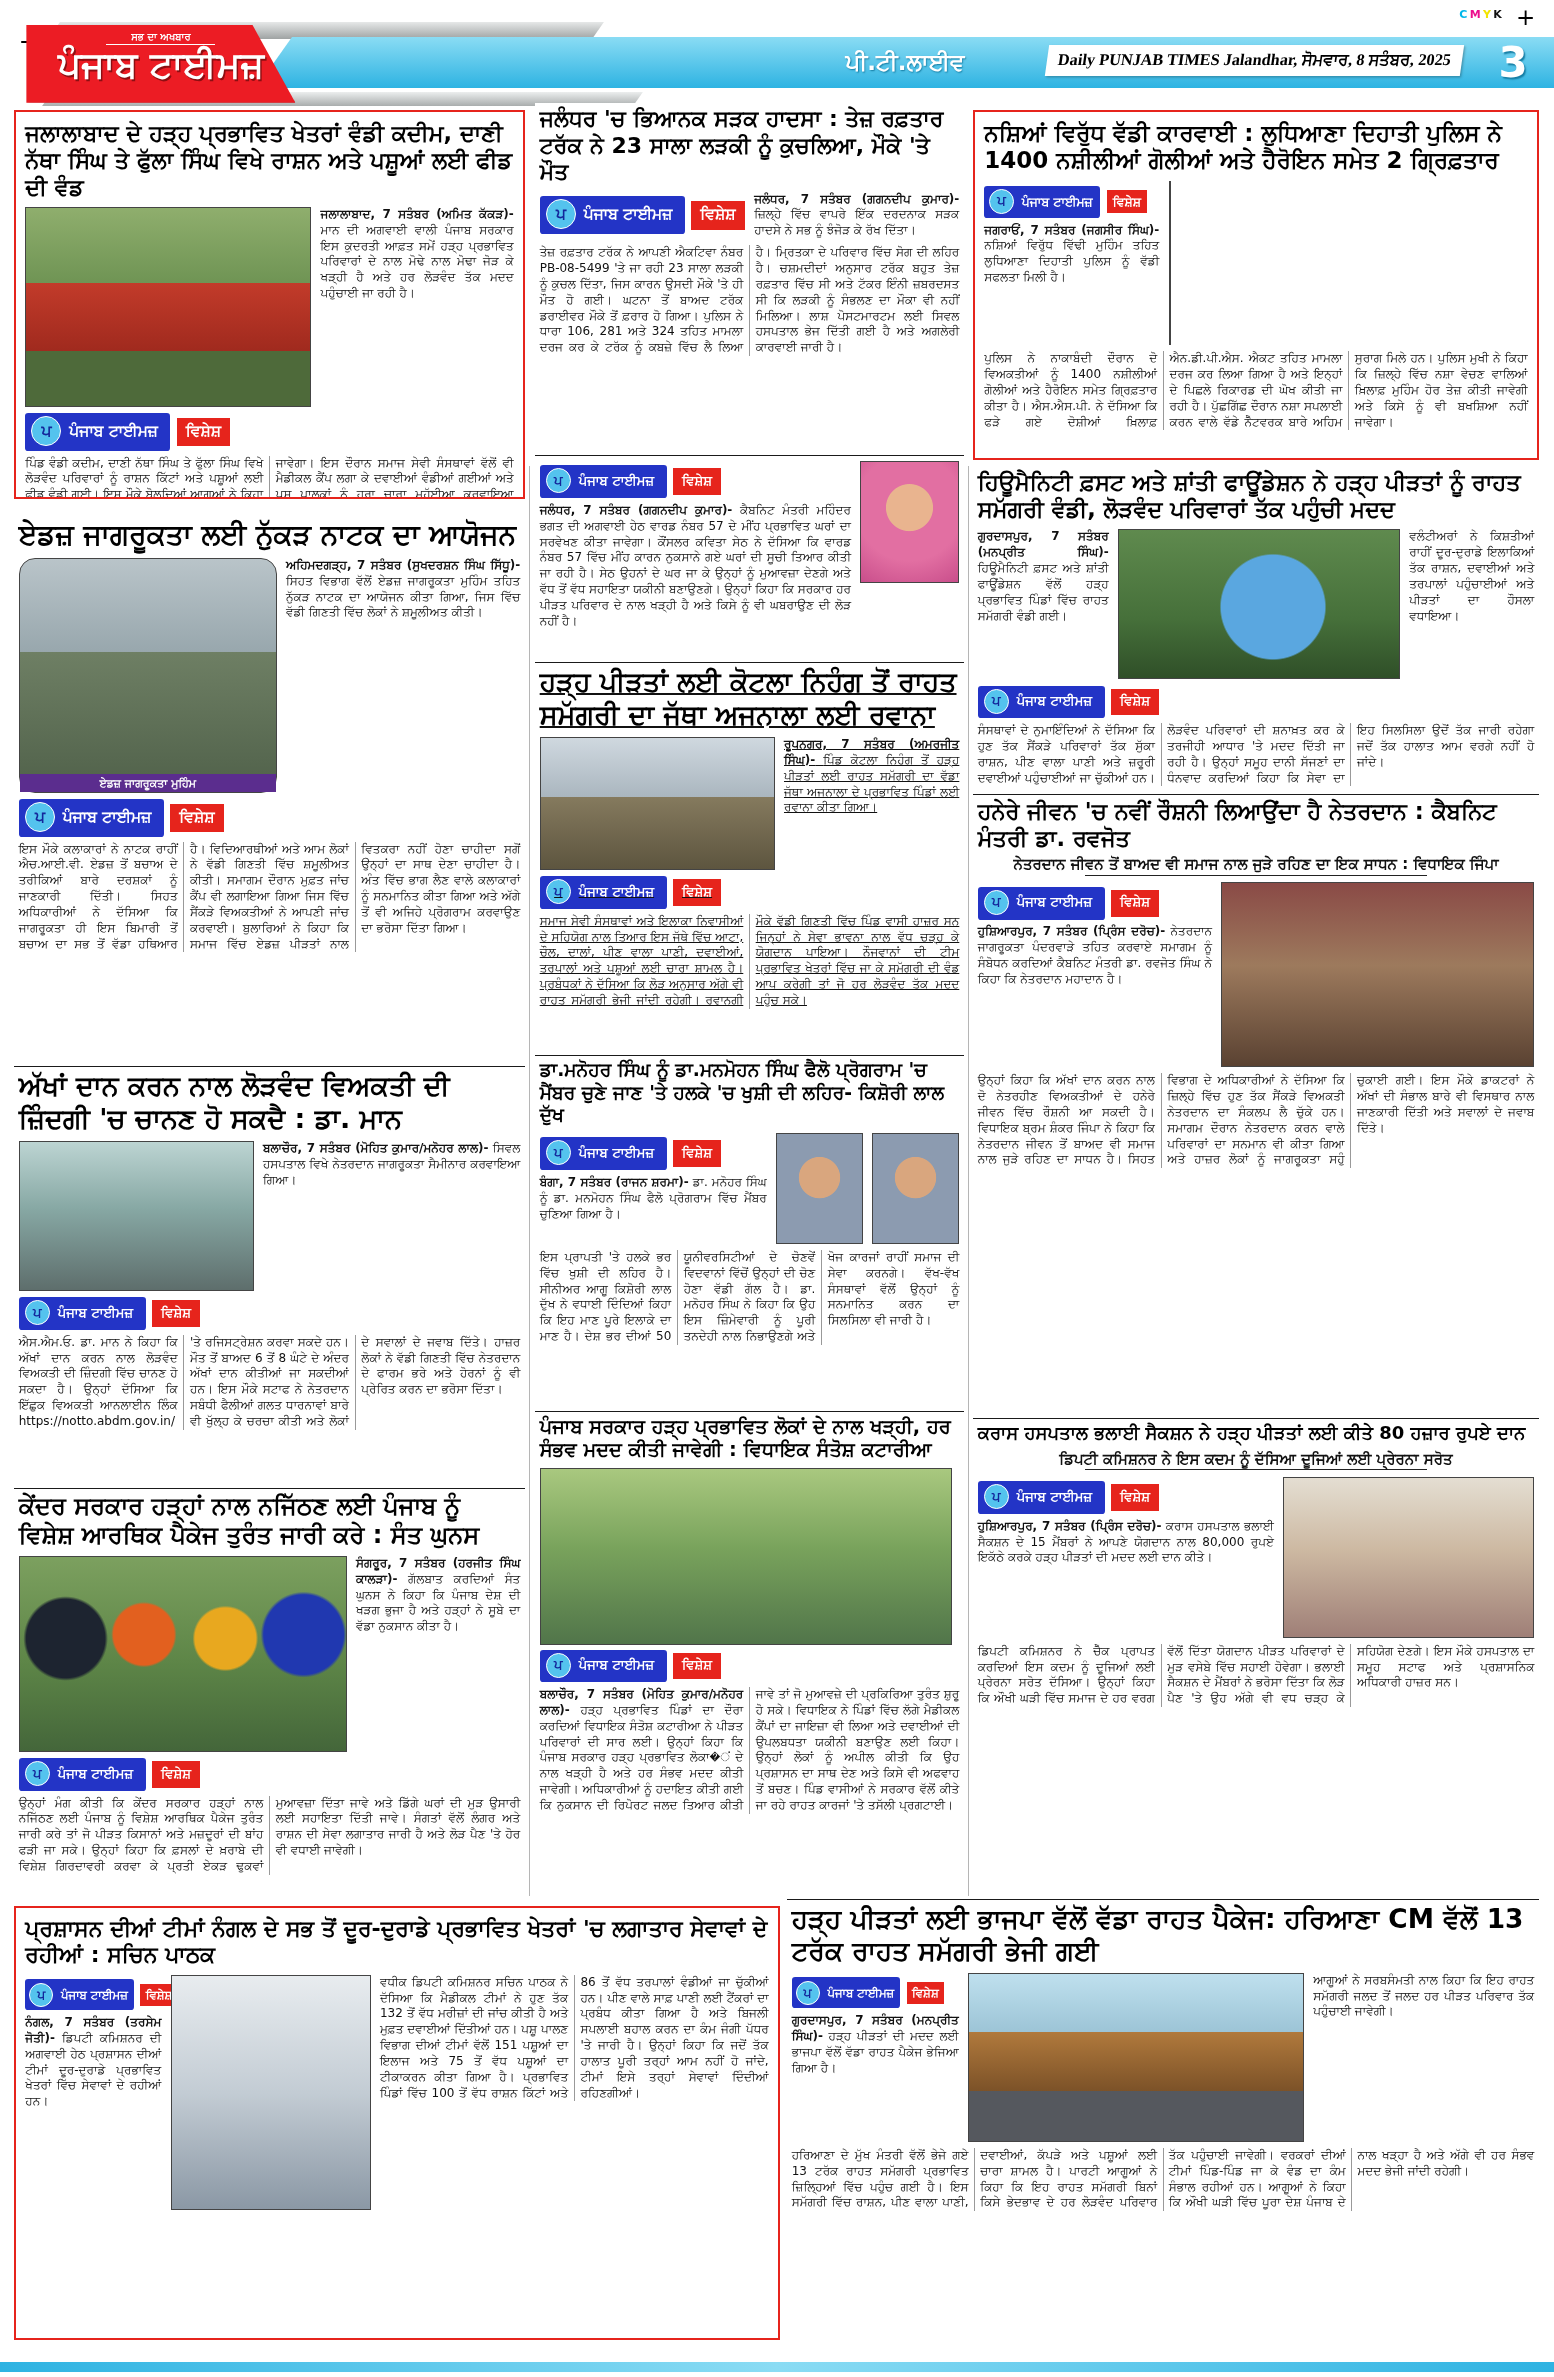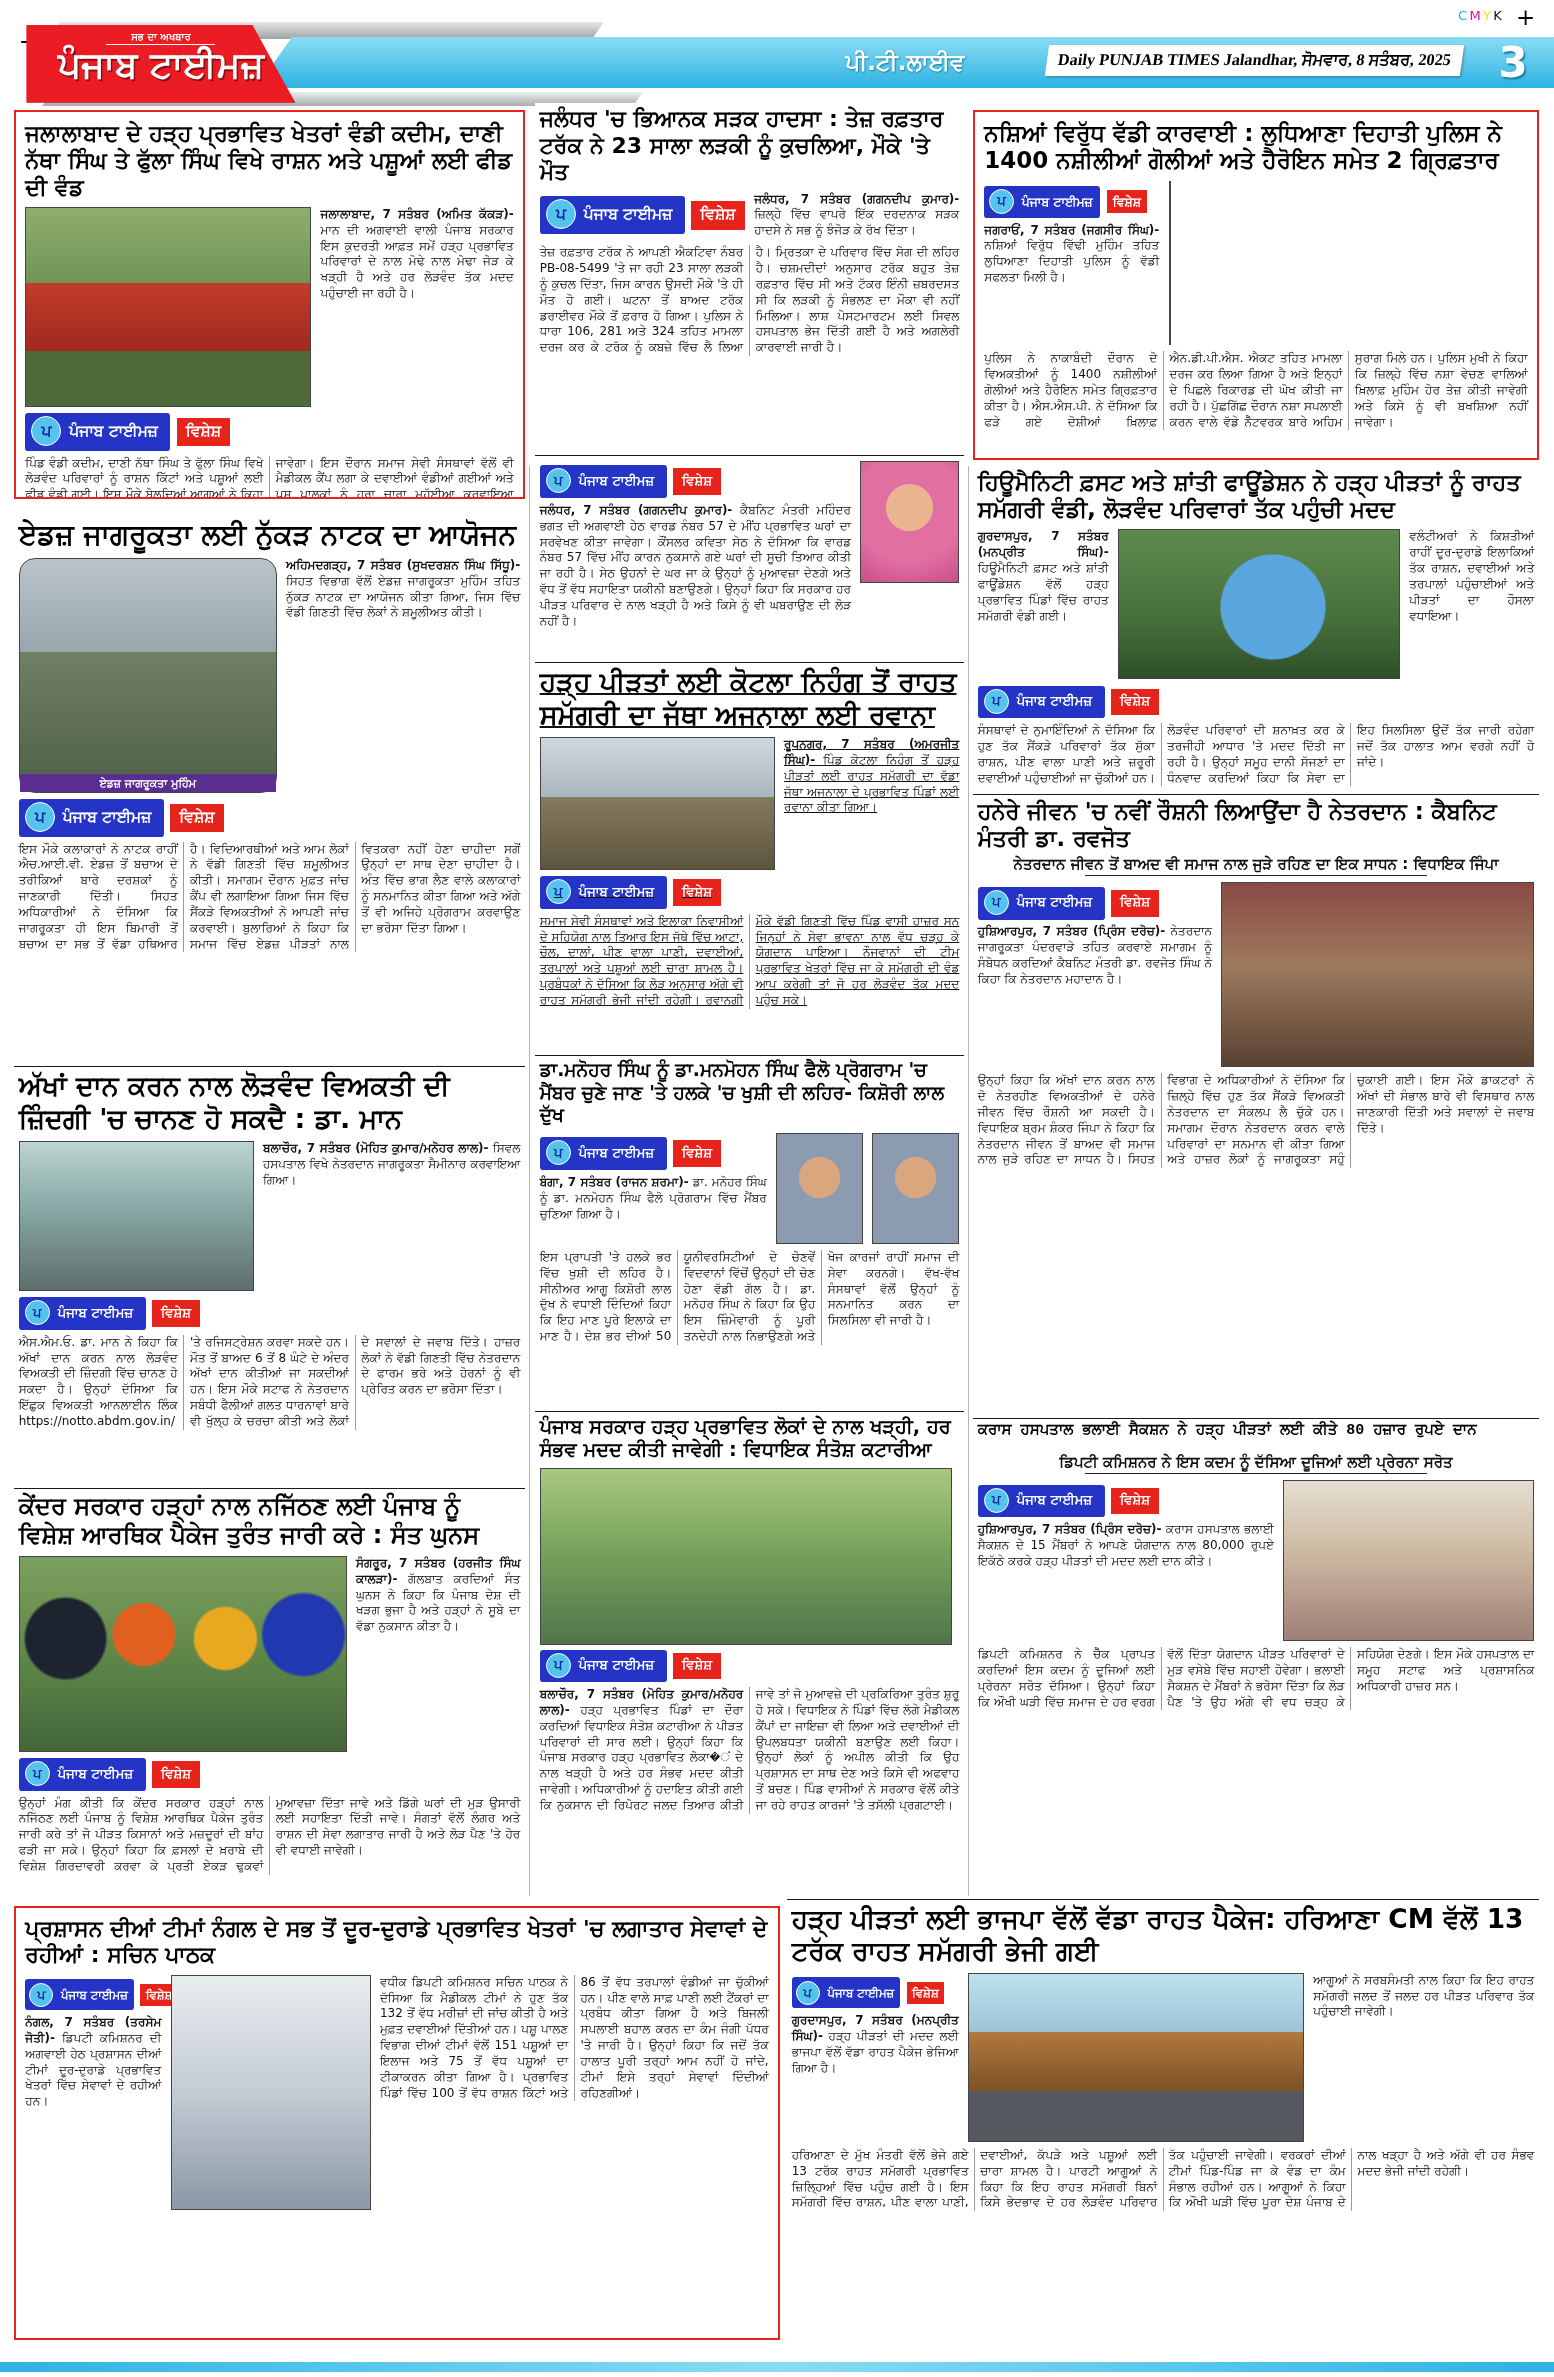--- a/index.html
+++ b/index.html
@@ -1,19 +1,19 @@
 <!DOCTYPE html>
 <html style="font-size:12.4px"><head>
 <meta charset="utf-8">
 <style>
   html,body{margin:0;padding:0;background:#ffffff;}
   .page{position:relative;width:1554px;height:2377px;background:#fff;overflow:hidden;
         font-family:"DejaVu Sans","Liberation Sans",sans-serif;color:#111;}
   
-  .cmyk{position:absolute;font-weight:400;font-size:13px;letter-spacing:2.3px;}
+  .cmyk{position:absolute;font-weight:700;font-size:11px;letter-spacing:2.3px;}
   .cmyk .c{color:#00b7ea}.cmyk .m{color:#ec0f8e}.cmyk .y{color:#f2e400}.cmyk .k{color:#111}
   .cross{position:absolute;font-size:23px;font-weight:400;color:#000;line-height:1;}
   
   .mast{position:absolute;top:20px;left:0;width:1554px;height:90px;}
   .gray1{position:absolute;left:54px;top:1.6px;width:544px;height:17px;
          background:linear-gradient(#e6e8e8,#9fa3a3);transform:skewX(-35deg);}
   .gray2{position:absolute;left:47px;top:72px;width:591px;height:14px;
          background:linear-gradient(#eceeee,#a9adad);transform:skewX(-35deg);}
   .blue-bar{position:absolute;left:256px;top:17px;right:0;height:51px;
          background:linear-gradient(#8adcf4,#2eb3e2);clip-path:polygon(36px 0,100% 0,100% 100%,0 100%);}
@@ -336,21 +336,21 @@
       <div class="body cols-2">
         <b class="dl">ਬਲਾਚੌਰ, 7 ਸਤੰਬਰ (ਮੋਹਿਤ ਕੁਮਾਰ/ਮਨੋਹਰ ਲਾਲ)-</b>
         <span>ਹੜ੍ਹ ਪ੍ਰਭਾਵਿਤ ਪਿੰਡਾਂ ਦਾ ਦੌਰਾ ਕਰਦਿਆਂ ਵਿਧਾਇਕ ਸੰਤੋਸ਼ ਕਟਾਰੀਆ ਨੇ ਪੀੜਤ ਪਰਿਵਾਰਾਂ ਦੀ ਸਾਰ ਲਈ।</span>
         <span>ਉਨ੍ਹਾਂ ਕਿਹਾ ਕਿ ਪੰਜਾਬ ਸਰਕਾਰ ਹੜ੍ਹ ਪ੍ਰਭਾਵਿਤ ਲੋਕਾ�ਂ ਦੇ ਨਾਲ ਖੜ੍ਹੀ ਹੈ ਅਤੇ ਹਰ ਸੰਭਵ ਮਦਦ ਕੀਤੀ ਜਾਵੇਗੀ। ਅਧਿਕਾਰੀਆਂ ਨੂੰ ਹਦਾਇਤ ਕੀਤੀ ਗਈ ਕਿ ਨੁਕਸਾਨ ਦੀ ਰਿਪੋਰਟ ਜਲਦ ਤਿਆਰ ਕੀਤੀ ਜਾਵੇ ਤਾਂ ਜੋ ਮੁਆਵਜ਼ੇ ਦੀ ਪ੍ਰਕਿਰਿਆ ਤੁਰੰਤ ਸ਼ੁਰੂ ਹੋ ਸਕੇ। ਵਿਧਾਇਕ ਨੇ ਪਿੰਡਾਂ ਵਿੱਚ ਲੱਗੇ ਮੈਡੀਕਲ ਕੈਂਪਾਂ ਦਾ ਜਾਇਜ਼ਾ ਵੀ ਲਿਆ ਅਤੇ ਦਵਾਈਆਂ ਦੀ ਉਪਲਬਧਤਾ ਯਕੀਨੀ ਬਣਾਉਣ ਲਈ ਕਿਹਾ। ਉਨ੍ਹਾਂ ਲੋਕਾਂ ਨੂੰ ਅਪੀਲ ਕੀਤੀ ਕਿ ਉਹ ਪ੍ਰਸ਼ਾਸਨ ਦਾ ਸਾਥ ਦੇਣ ਅਤੇ ਕਿਸੇ ਵੀ ਅਫਵਾਹ ਤੋਂ ਬਚਣ। ਪਿੰਡ ਵਾਸੀਆਂ ਨੇ ਸਰਕਾਰ ਵੱਲੋਂ ਕੀਤੇ ਜਾ ਰਹੇ ਰਾਹਤ ਕਾਰਜਾਂ 'ਤੇ ਤਸੱਲੀ ਪ੍ਰਗਟਾਈ।</span>
       </div>
     </div>
   </section>
 
   <section class="article" style="left:973px;top:1418px;width:566px;height:476px;">
     <div class="plain rt">
-      <h2 class="hl" style="font-size:15px;margin-bottom:13px;font-family:Liberation Mono, monospace;">ਕਰਾਸ ਹਸਪਤਾਲ ਭਲਾਈ ਸੈਕਸ਼ਨ ਨੇ ਹੜ੍ਹ ਪੀੜਤਾਂ ਲਈ ਕੀਤੇ 80 ਹਜ਼ਾਰ ਰੁਪਏ ਦਾਨ</h2>
+      <h2 class="hl" style="font-size:18px;margin-bottom:6px;">ਕਰਾਸ ਹਸਪਤਾਲ ਭਲਾਈ ਸੈਕਸ਼ਨ ਨੇ ਹੜ੍ਹ ਪੀੜਤਾਂ ਲਈ ਕੀਤੇ 80 ਹਜ਼ਾਰ ਰੁਪਏ ਦਾਨ</h2>
       <div class="sub">ਡਿਪਟੀ ਕਮਿਸ਼ਨਰ ਨੇ ਇਸ ਕਦਮ ਨੂੰ ਦੱਸਿਆ ਦੂਜਿਆਂ ਲਈ ਪ੍ਰੇਰਨਾ ਸਰੋਤ</div>
       <div class="minirule"></div>
       <div class="row">
         <div class="grow">
           <div class="badge">
             <span class="bbl" style="font-size:13.2px;">
                 <span class="bcirc" style="width:23px;height:23px;font-size:13.2px;">ਪ</span>
                 <span>ਪੰਜਾਬ ਟਾਈਮਜ਼</span>
               </span>
             <span class="bred" style="font-size:13.2px;">ਵਿਸ਼ੇਸ਼</span>

